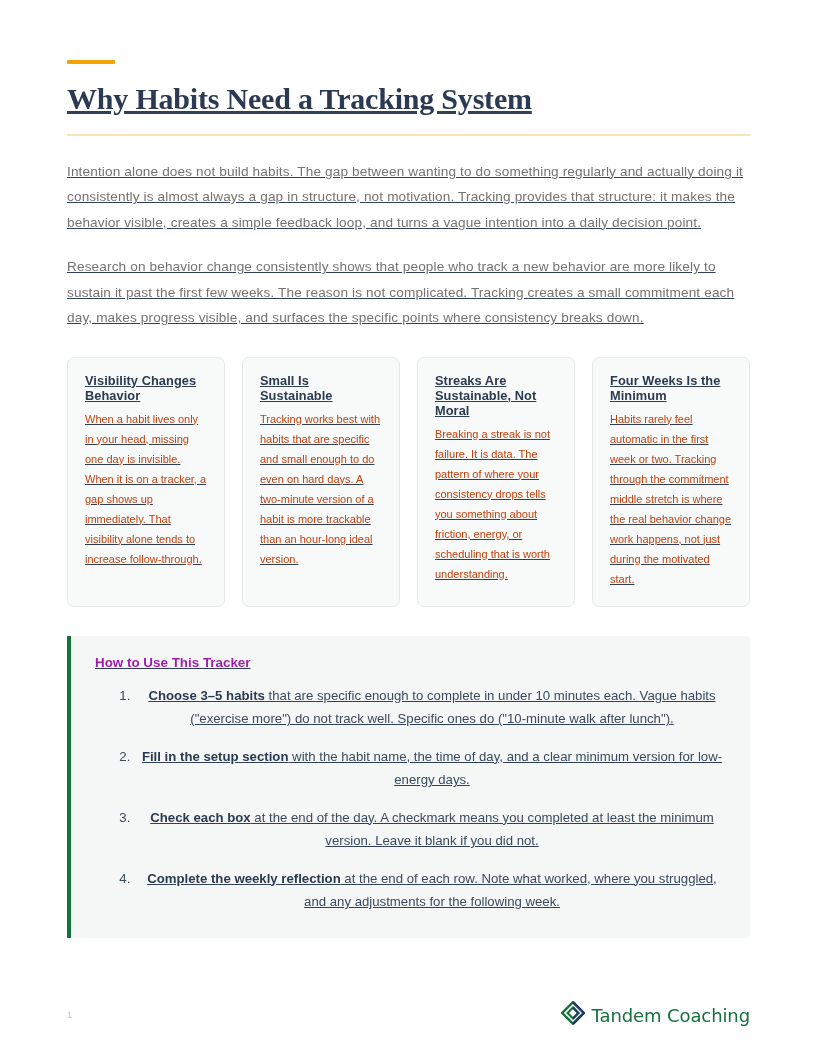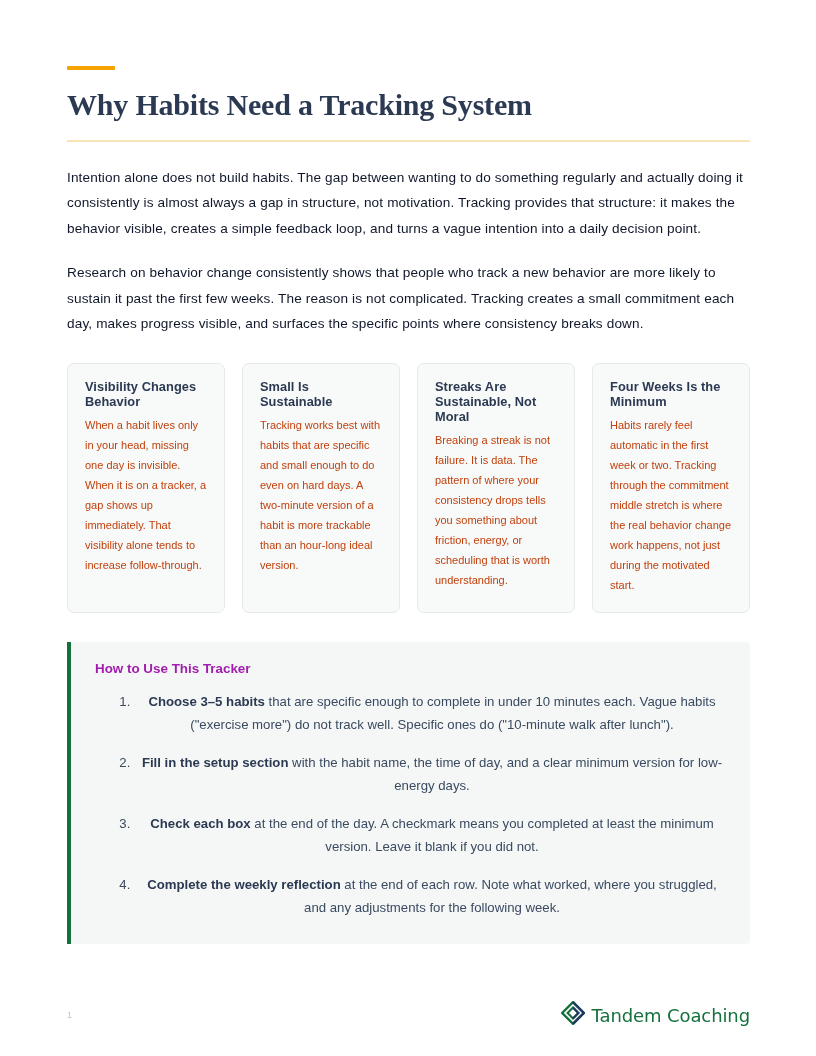--- a/index.html
+++ b/index.html
@@ -18,22 +18,23 @@
     position: relative;
     width: 816px;
     height: 1056px;
     box-sizing: border-box;
     padding: 0;
     overflow: hidden;
   }
   .content {
     position: absolute;
     left: 67px;
-    top: 10px;
+    top: 4px;
     width: 683px;
+    text-decoration: underline;
   }
 
   
   .accent-bar {
     margin-top: 56px;
     width: 48px;
     height: 4px;
     background: #F5A300;
     border-radius: 1px;
   }
@@ -50,21 +51,21 @@
     margin-top: 17px;
     width: 100%;
     height: 2px;
     background: #FAE3B4;
   }
 
   
   .para {
     font-size: 13.6px;
     line-height: 25.5px;
-    color: #0f172a;
+    color: #737373;
     margin: 0;
     letter-spacing: 0.01em;
   }
   .para + .para { margin-top: 19px; }
   .para-block { margin-top: 23px; }
 
   
   .card-grid {
     margin-top: 26px;
     display: grid;

